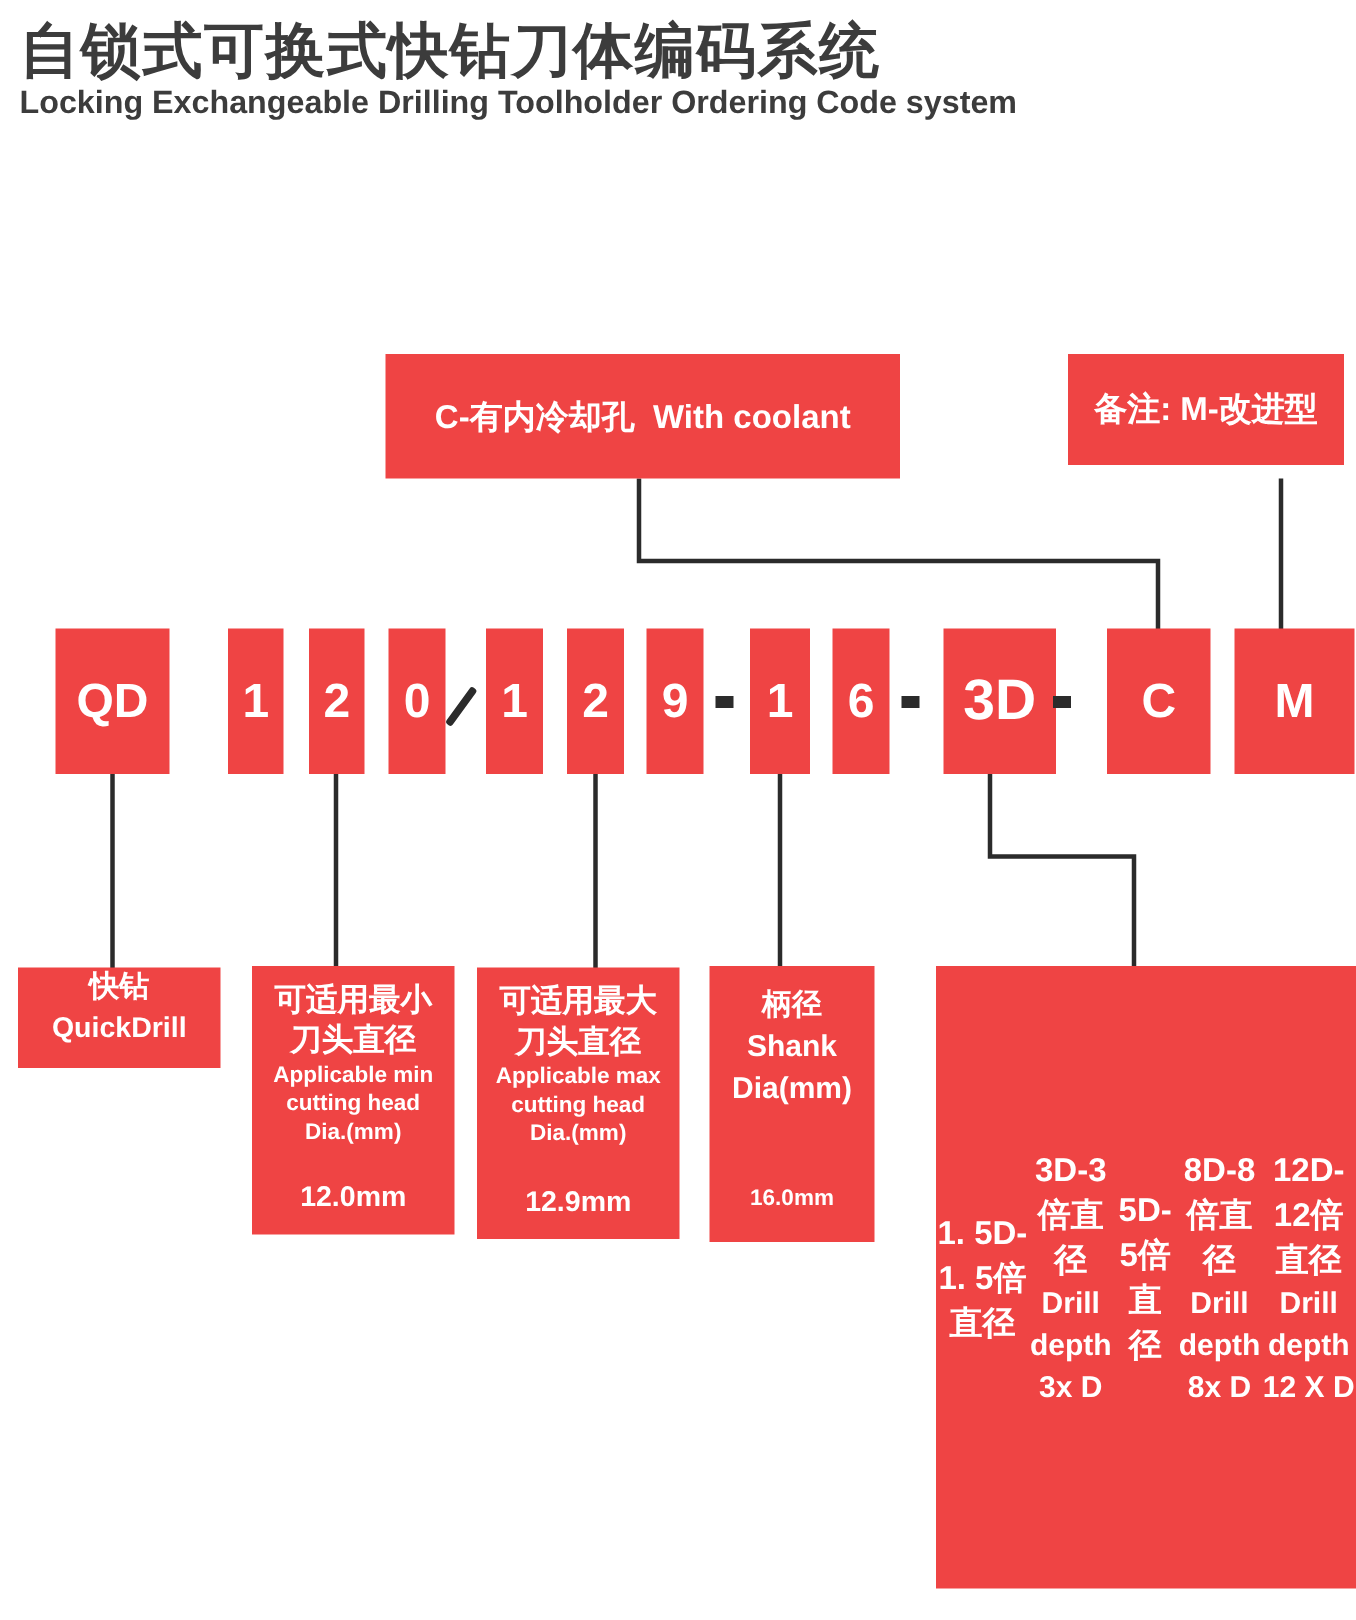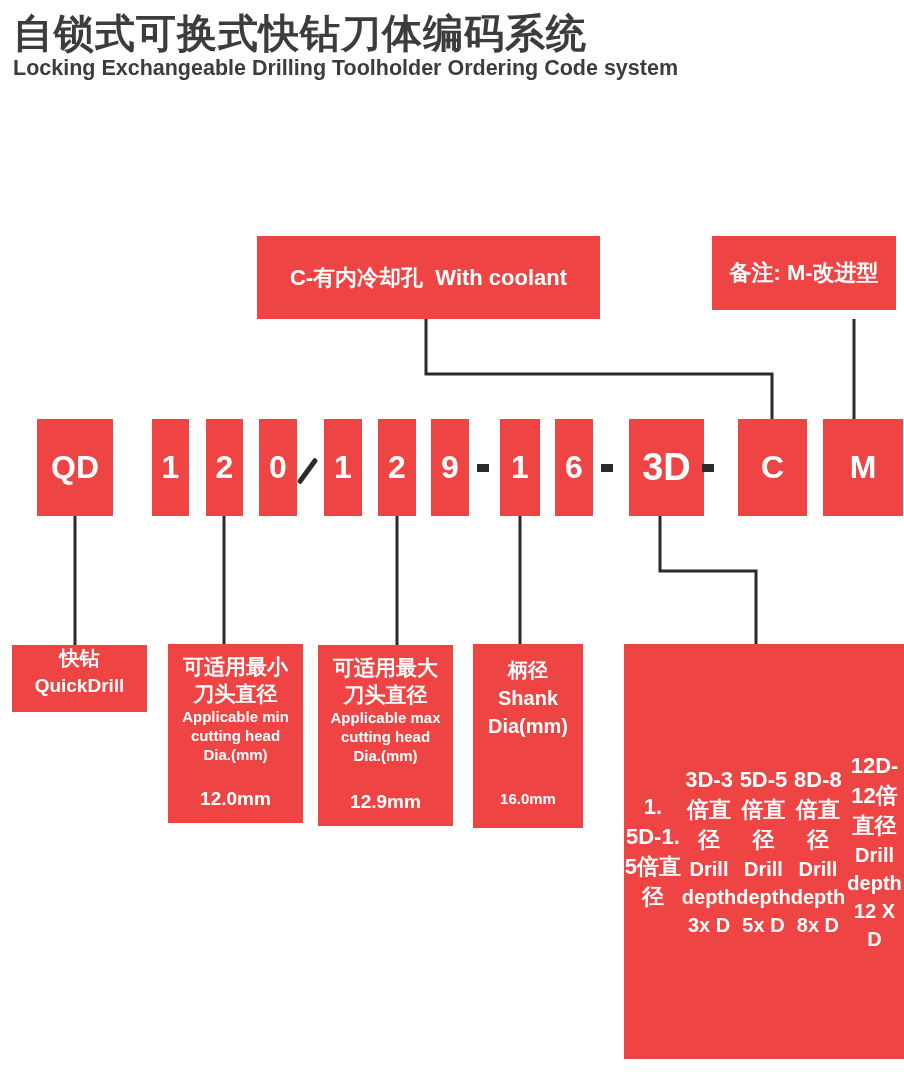--- a/index.html
+++ b/index.html
@@ -134,21 +134,20 @@
   <div class="box big" style="left:624px;top:644px;width:280px;height:415px;">
     <div class="depth-entry">
       <span class="cn">1. 5D-1. 5倍直径</span>
     </div>
     <div class="depth-entry">
       <span class="cn">3D-3倍直径</span>
       <span class="en">Drill depth 3x D</span>
     </div>
     <div class="depth-entry">
       <span class="cn">5D-5倍直径</span>
-      <span class="en">Drill depth 5x D</span>
     </div>
     <div class="depth-entry">
       <span class="cn">8D-8倍直径</span>
       <span class="en">Drill depth 8x D</span>
     </div>
     <div class="depth-entry">
       <span class="cn">12D-12倍直径</span>
       <span class="en">Drill depth 12 X D</span>
     </div>
   </div>

